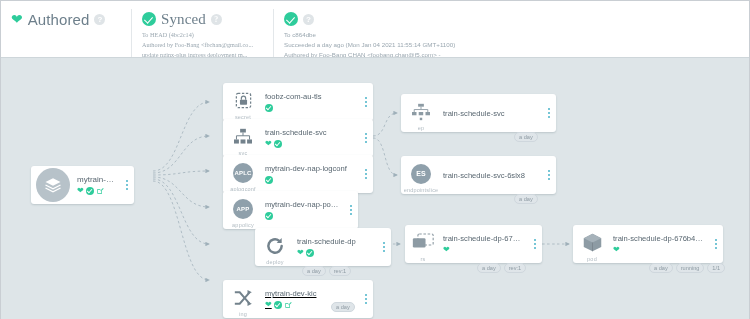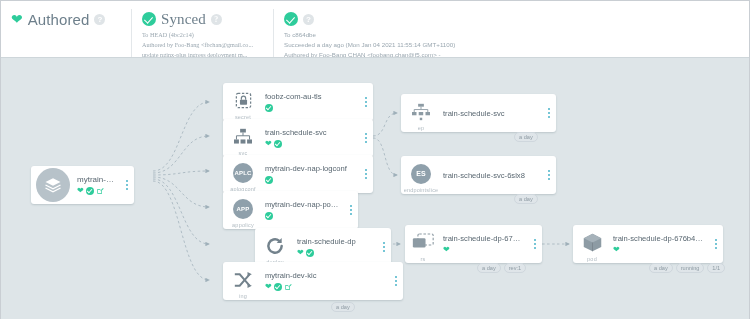--- a/index.html
+++ b/index.html
@@ -255,21 +255,21 @@
           <i></i>
           <i></i>
           <i></i>
         </div>
     </div>
     <div class="badges" style="left:301px;top:208px;">
       <span class="badge">a day</span>
       <span class="badge">rev:1</span>
     </div>
 
-    <div class="node" style="left:222px;top:204px;width:180px;height:38px;">
+    <div class="node" style="left:222px;top:222px;width:150px;height:38px;text-decoration:underline;">
       <div class="n-icon">
         <svg width="20" height="18" viewBox="0 0 24 22" style="margin-bottom:3px">
           <path d="M2 4h6l12 14" stroke="#73828c" stroke-width="2.4" fill="none"></path>
           <path d="M2 18h6L20 4" stroke="#73828c" stroke-width="2.4" fill="none"></path>
           <path d="M17.5 1.2 22.8 4l-5.3 2.8z" fill="#73828c"></path>
           <path d="M17.5 15.2 22.8 18l-5.3 2.8z" fill="#73828c"></path>
         </svg>
         <span class="n-kind">ing</span>
       </div>
       <div class="n-body">

